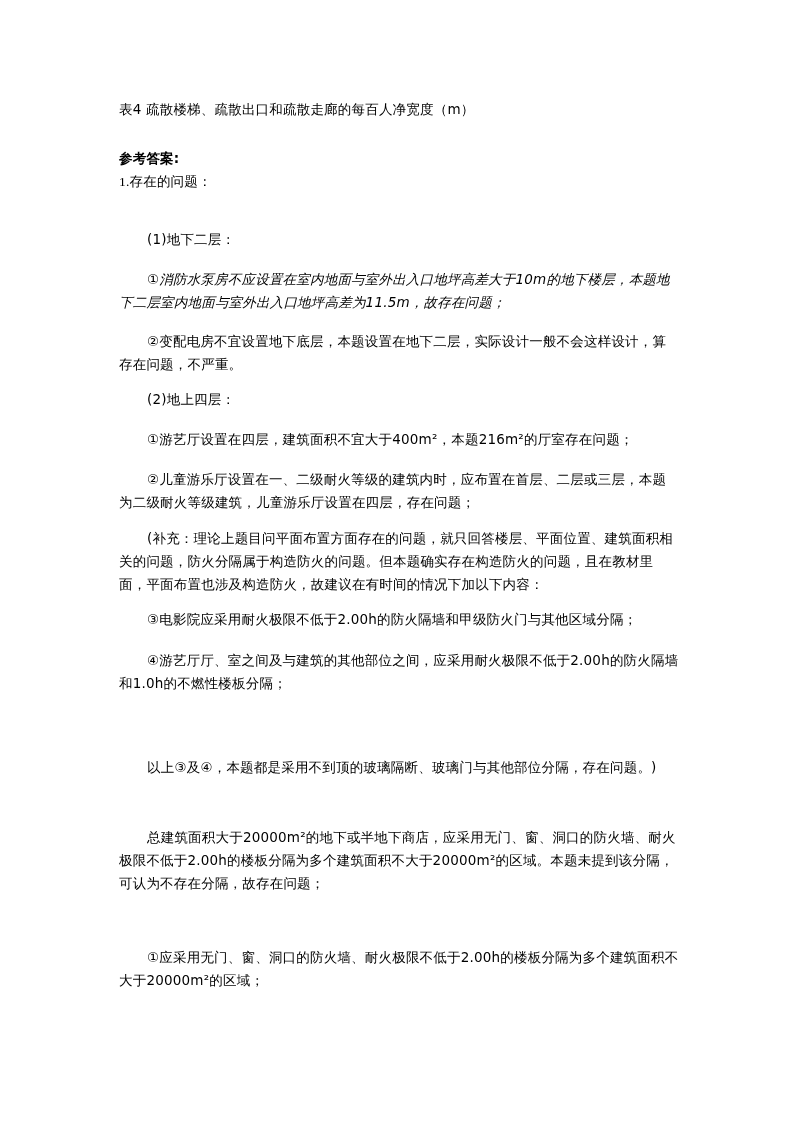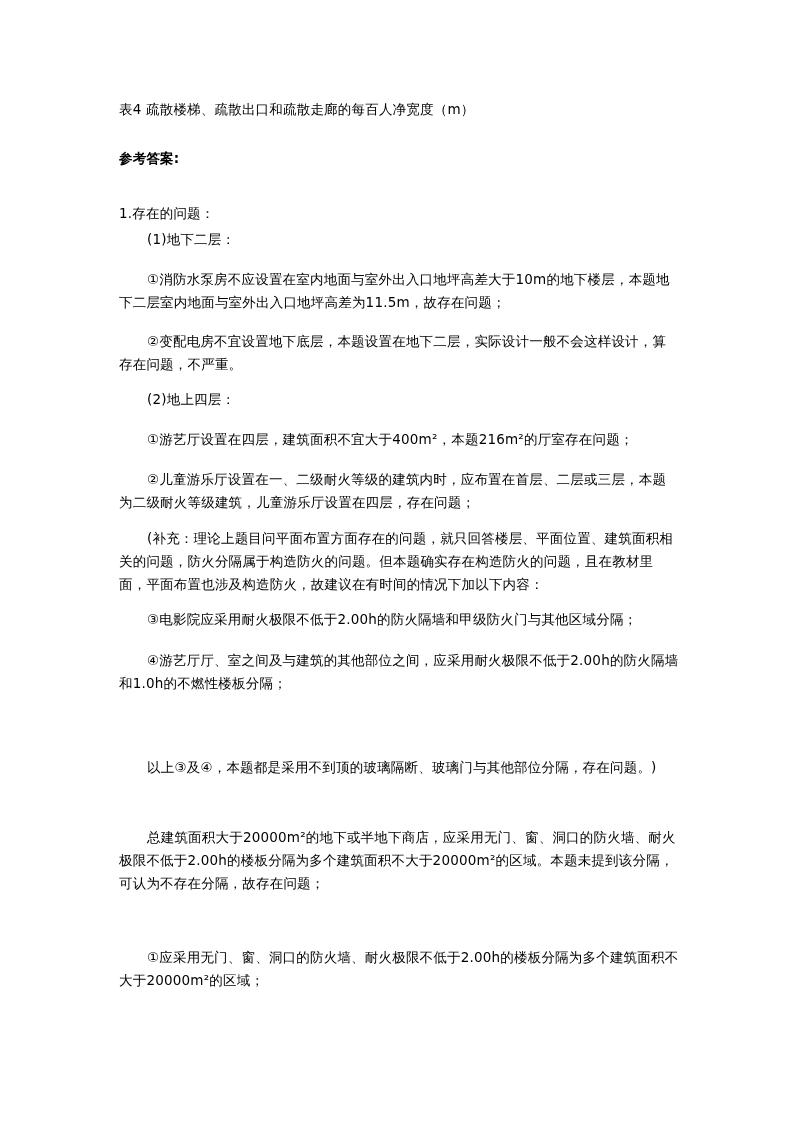--- a/index.html
+++ b/index.html
@@ -40,25 +40,25 @@
     }
   </style>
 </head>
 <body>
 
 <div class="page">
   <div class="p" style="top:98px;">表4 疏散楼梯、疏散出口和疏散走廊的每百人净宽度（m）</div>
 
   <div class="p bold" style="top:147px;">参考答案:</div>
 
-  <div class="p" style="top:202px;">1.存在的问题：</div>
+  <div class="p" style="top:170px;font-family:Liberation Serif, serif;">1.存在的问题：</div>
 
   <div class="p indent" style="top:228px;">(1)地下二层：</div>
 
-  <div class="p indent" style="top:268px;">①消防水泵房不应设置在室内地面与室外出入口地坪高差大于10m的地下楼层，本题地下二层室内地面与室外出入口地坪高差为11.5m，故存在问题；</div>
+  <div class="p indent" style="top:268px;font-style:italic;">①消防水泵房不应设置在室内地面与室外出入口地坪高差大于10m的地下楼层，本题地下二层室内地面与室外出入口地坪高差为11.5m，故存在问题；</div>
 
   <div class="p indent" style="top:330px;">②变配电房不宜设置地下底层，本题设置在地下二层，实际设计一般不会这样设计，算存在问题，不严重。</div>
 
   <div class="p indent" style="top:388px;">(2)地上四层：</div>
 
   <div class="p indent" style="top:428px;">①游艺厅设置在四层，建筑面积不宜大于400m²，本题216m²的厅室存在问题；</div>
 
   <div class="p indent" style="top:527px;">(补充：理论上题目问平面布置方面存在的问题，就只回答楼层、平面位置、建筑面积相关的问题，防火分隔属于构造防火的问题。但本题确实存在构造防火的问题，且在教材里面，平面布置也涉及构造防火，故建议在有时间的情况下加以下内容：</div>
 
   <div class="p indent" style="top:468px;">②儿童游乐厅设置在一、二级耐火等级的建筑内时，应布置在首层、二层或三层，本题为二级耐火等级建筑，儿童游乐厅设置在四层，存在问题；</div>

